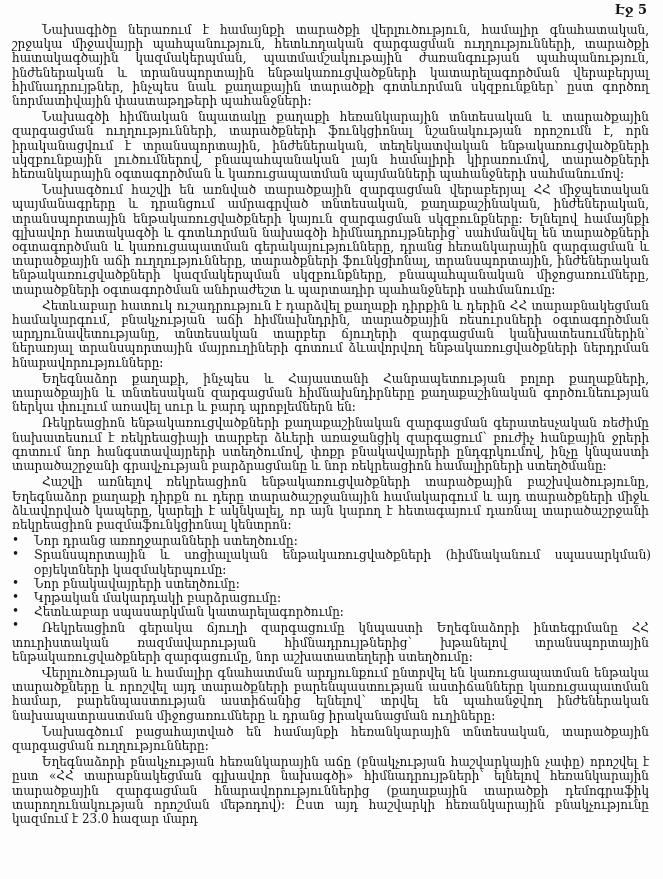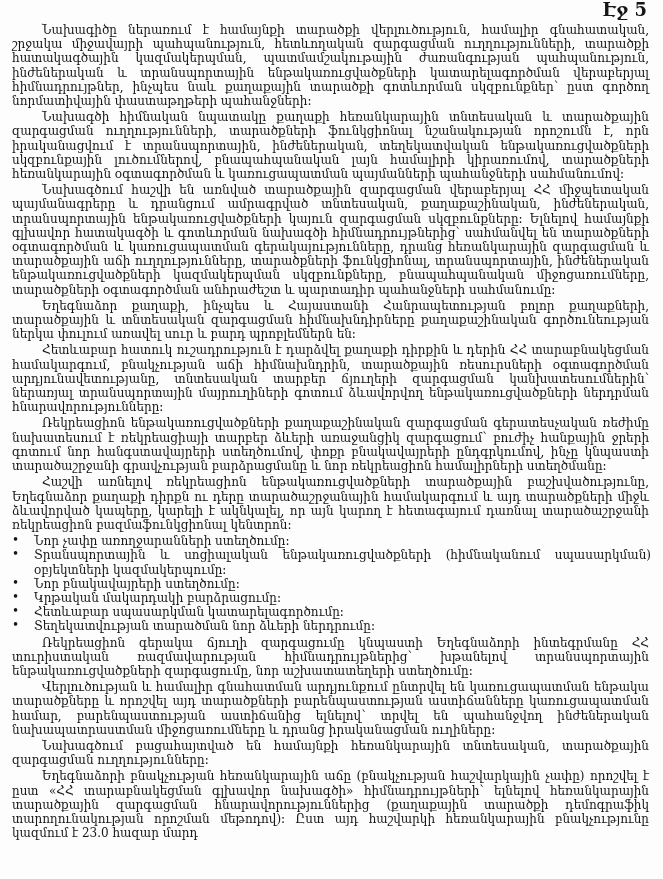--- a/index.html
+++ b/index.html
@@ -18,21 +18,21 @@
   .page {
     box-sizing: border-box;
     width: 663px;
     height: 879px;
     padding: 3px 12px 6px 10px;
     background: #fdfdfd;
   }
   .page-header {
     text-align: right;
     font-weight: bold;
-    font-size: 18px;
+    font-size: 13px;
     line-height: 14px;
     padding-right: 4px;
     margin-bottom: 6px;
   }
   .body-text {
     font-size: 12px;
     line-height: 14.2px;
     text-align: justify;
   }
   .para {
@@ -60,50 +60,49 @@
 </head>
 <body>
 
 <div class="page">
   <div class="page-header">Էջ 5</div>
 
   <div class="body-text">
     <p class="para">Նախագիծը ներառում է համայնքի տարածքի վերլուծություն, համալիր գնահատական, շրջակա միջավայրի պահպանություն, հետևողական զարգացման ուղղությունների, տարածքի հատակագծային կազմակերպման, պատմամշակութային ժառանգության պահպանություն, ինժեներական և տրանսպորտային ենթակառուցվածքների կատարելագործման վերաբերյալ հիմնադրույթներ, ինչպես նաև քաղաքային տարածքի գոտևորման սկզբունքներ՝ ըստ գործող նորմատիվային փաստաթղթերի պահանջների։</p>
     <p class="para">Նախագծի հիմնական նպատակը քաղաքի հեռանկարային տնտեսական և տարածքային զարգացման ուղղությունների, տարածքների ֆունկցիոնալ նշանակության որոշումն է, որն իրականացվում է տրանսպորտային, ինժեներական, տեղեկատվական ենթակառուցվածքների սկզբունքային լուծումներով, բնապահպանական լայն համալիրի կիրառումով, տարածքների հեռանկարային օգտագործման և կառուցապատման պայմանների պահանջների սահմանումով։</p>
     <p class="para">Նախագծում հաշվի են առնված տարածքային զարգացման վերաբերյալ ՀՀ միջպետական պայմանագրերը և դրանցում ամրագրված տնտեսական, քաղաքաշինական, ինժեներական, տրանսպորտային ենթակառուցվածքների կայուն զարգացման սկզբունքները։ Ելնելով համայնքի գլխավոր հատակագծի և գոտևորման նախագծի հիմնադրույթներից՝ սահմանվել են տարածքների օգտագործման և կառուցապատման գերակայությունները, դրանց հեռանկարային զարգացման և տարածքային աճի ուղղությունները, տարածքների ֆունկցիոնալ, տրանսպորտային, ինժեներական ենթակառուցվածքների կազմակերպման սկզբունքները, բնապահպանական միջոցառումները, տարածքների օգտագործման անհրաժեշտ և պարտադիր պահանջների սահմանումը։</p>
+    <p class="para">Հետևաբար հատուկ ուշադրություն է դարձվել քաղաքի դիրքին և դերին ՀՀ տարաբնակեցման համակարգում, բնակչության աճի հիմնախնդրին, տարածքային ռեսուրսների օգտագործման արդյունավետությանը, տնտեսական տարբեր ճյուղերի զարգացման կանխատեսումներին՝ ներառյալ տրանսպորտային մայրուղիների գոտում ձևավորվող ենթակառուցվածքների ներդրման հնարավորությունները։</p>
     <p class="para">Եղեգնաձոր քաղաքի, ինչպես և Հայաստանի Հանրապետության բոլոր քաղաքների, տարածքային և տնտեսական զարգացման հիմնախնդիրները քաղաքաշինական գործունեության ներկա փուլում առավել սուր և բարդ պրոբլեմներն են։</p>
-    <p class="para">Հետևաբար հատուկ ուշադրություն է դարձվել քաղաքի դիրքին և դերին ՀՀ տարաբնակեցման համակարգում, բնակչության աճի հիմնախնդրին, տարածքային ռեսուրսների օգտագործման արդյունավետությանը, տնտեսական տարբեր ճյուղերի զարգացման կանխատեսումներին՝ ներառյալ տրանսպորտային մայրուղիների գոտում ձևավորվող ենթակառուցվածքների ներդրման հնարավորությունները։</p>
     <p class="para">Ռեկրեացիոն ենթակառուցվածքների քաղաքաշինական զարգացման գերատեսչական ռեժիմը նախատեսում է ռեկրեացիայի տարբեր ձևերի առաջանցիկ զարգացում՝ բուժիչ հանքային ջրերի գոտում նոր հանգստավայրերի ստեղծումով, փոքր բնակավայրերի ընդգրկումով, ինչը կնպաստի տարածաշրջանի գրավչության բարձրացմանը և նոր ռեկրեացիոն համալիրների ստեղծմանը։</p>
     <p class="para">Հաշվի առնելով ռեկրեացիոն ենթակառուցվածքների տարածքային բաշխվածությունը, Եղեգնաձոր քաղաքի դիրքն ու դերը տարածաշրջանային համակարգում և այդ տարածքների միջև ձևավորված կապերը, կարելի է ակնկալել, որ այն կարող է հետագայում դառնալ տարածաշրջանի ռեկրեացիոն բազմաֆունկցիոնալ կենտրոն։</p>
 
 
     <ul class="bullet-list">
       <li class="bullet-item">
         <span class="marker">•</span>
-        <span class="item-text">Նոր չափը առողջարանների ստեղծումը։</span>
+        <span class="item-text">Նոր դրանց առողջարանների ստեղծումը։</span>
       </li>
       <li class="bullet-item">
         <span class="marker">•</span>
         <span class="item-text">Տրանսպորտային և սոցիալական ենթակառուցվածքների (հիմնականում սպասարկման) օբյեկտների կազմակերպումը։</span>
       </li>
       <li class="bullet-item">
         <span class="marker">•</span>
         <span class="item-text">Նոր բնակավայրերի ստեղծումը։</span>
       </li>
       <li class="bullet-item">
         <span class="marker">•</span>
         <span class="item-text">Կրթական մակարդակի բարձրացումը։</span>
       </li>
       <li class="bullet-item">
         <span class="marker">•</span>
         <span class="item-text">Հետևաբար սպասարկման կատարելագործումը։</span>
       </li>
       <li class="bullet-item">
         <span class="marker">•</span>
-        <span class="item-text">Տեղեկատվության տարածման նոր ձևերի ներդրումը։</span>
       </li>
     </ul>
 
     <p class="para">Ռեկրեացիոն գերակա ճյուղի զարգացումը կնպաստի Եղեգնաձորի ինտեգրմանը ՀՀ տուրիստական ռազմավարության հիմնադրույթներից՝ խթանելով տրանսպորտային ենթակառուցվածքների զարգացումը, նոր աշխատատեղերի ստեղծումը։</p>
     <p class="para">Վերլուծության և համալիր գնահատման արդյունքում ընտրվել են կառուցապատման ենթակա տարածքները և որոշվել այդ տարածքների բարենպաստության աստիճանները կառուցապատման համար, բարենպաստության աստիճանից ելնելով՝ տրվել են պահանջվող ինժեներական նախապատրաստման միջոցառումները և դրանց իրականացման ուղիները։</p>
     <p class="para">Նախագծում բացահայտված են համայնքի հեռանկարային տնտեսական, տարածքային զարգացման ուղղությունները։</p>
     <p class="para">Եղեգնաձորի բնակչության հեռանկարային աճը (բնակչության հաշվարկային չափը) որոշվել է ըստ «ՀՀ տարաբնակեցման գլխավոր նախագծի» հիմնադրույթների՝ ելնելով հեռանկարային տարածքային զարգացման հնարավորություններից (քաղաքային տարածքի դեմոգրաֆիկ տարողունակության որոշման մեթոդով)։ Ըստ այդ հաշվարկի հեռանկարային բնակչությունը կազմում է 23.0 հազար մարդ</p>
   </div>
 </div>
 

